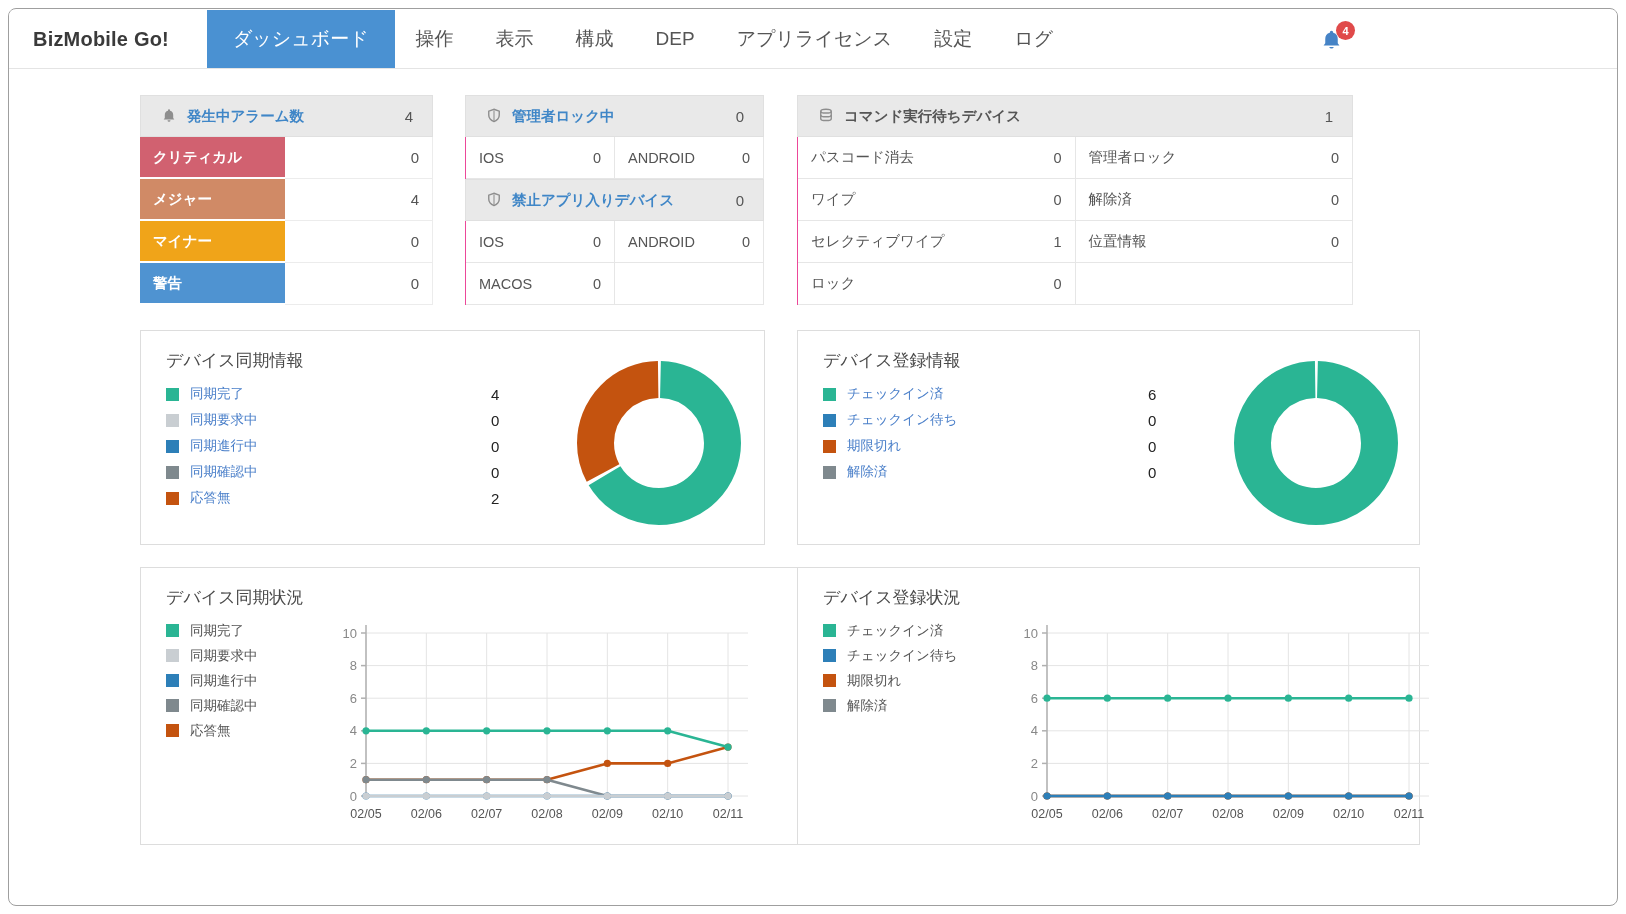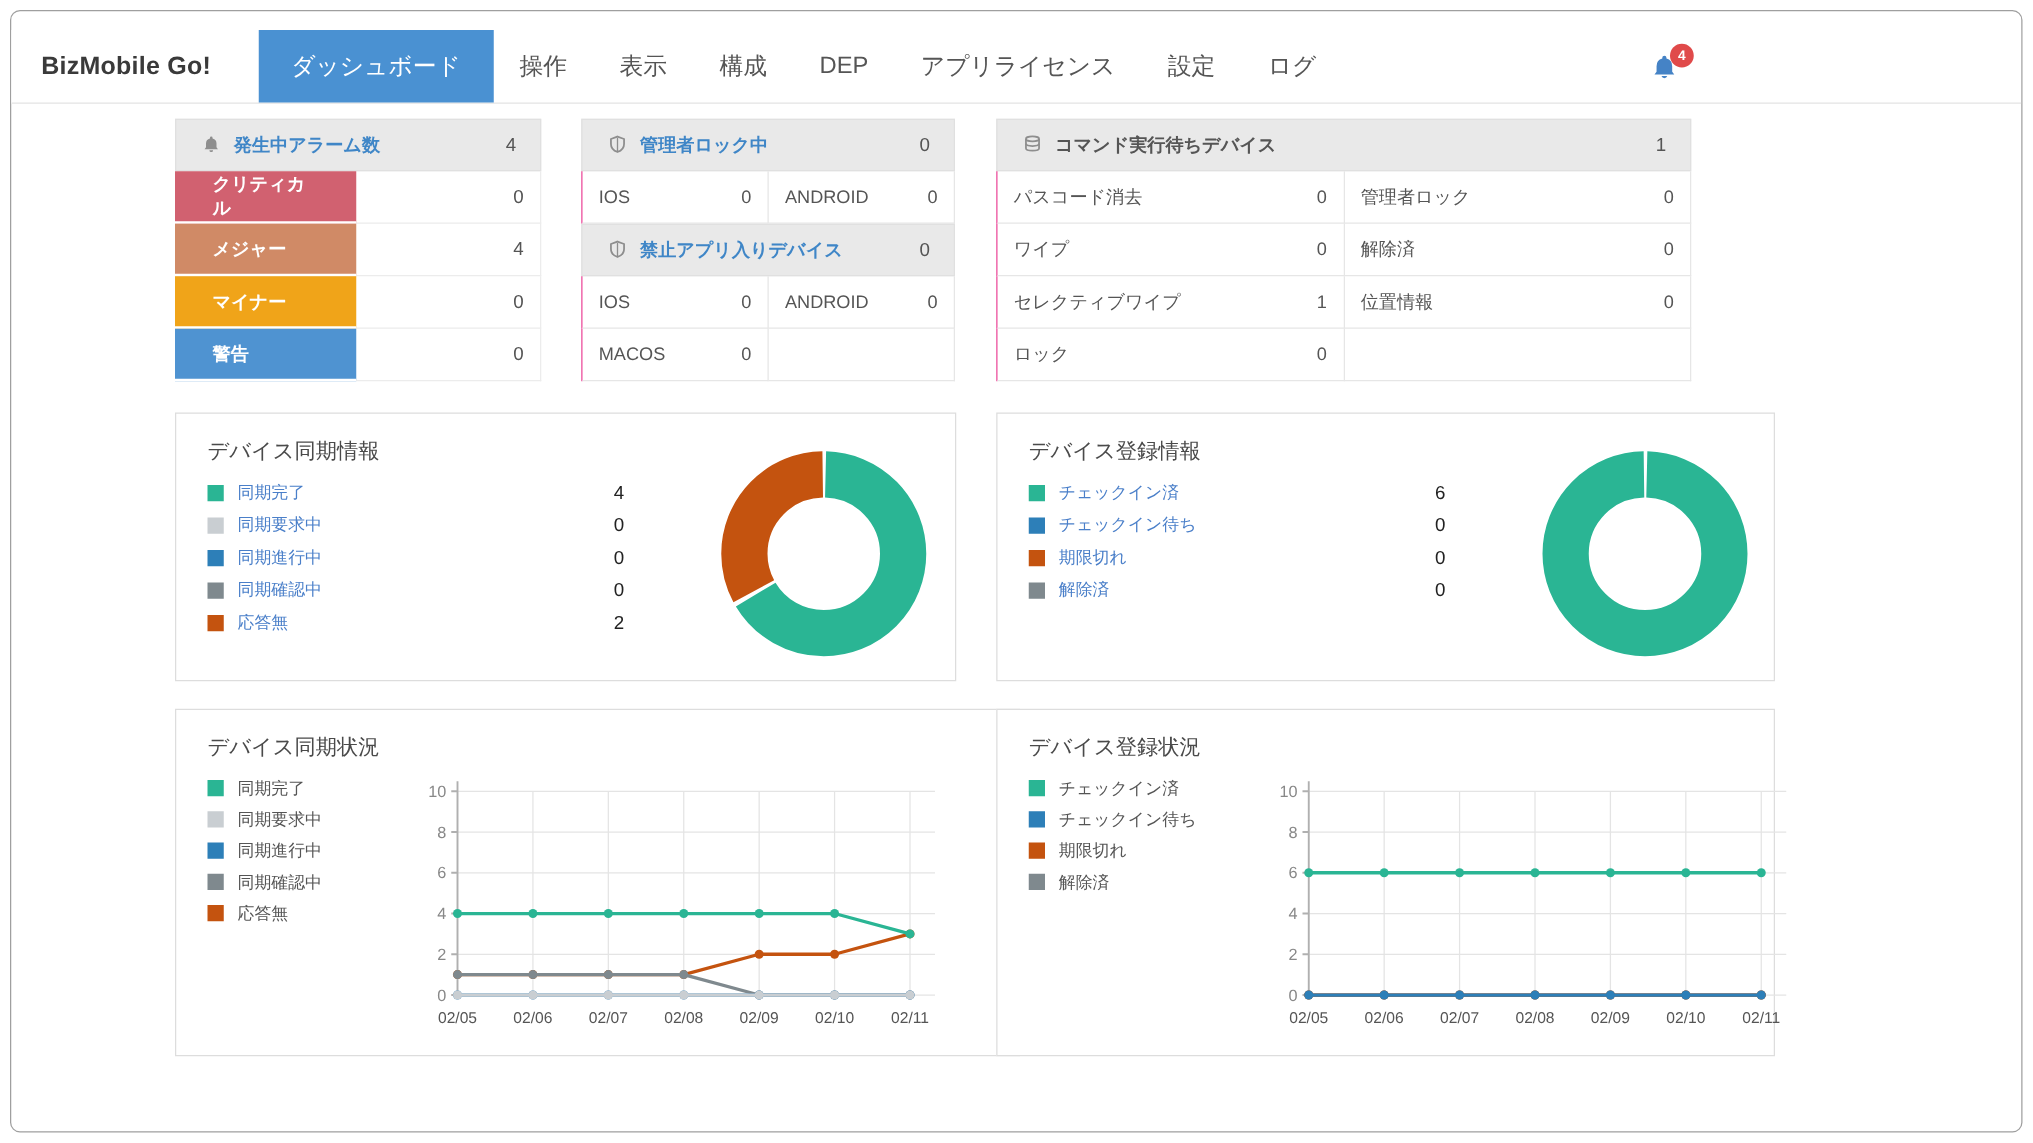--- a/index.html
+++ b/index.html
@@ -2,21 +2,21 @@
 <html><head>
 <meta charset="utf-8">
 <style>
   * { margin:0; padding:0; box-sizing:border-box; }
   html,body { background:#fff; font-family:"Liberation Sans","DejaVu Sans",sans-serif; }
   .stage { position:relative; width:1626px; height:914px; background:#fff; }
   .window { position:absolute; left:8px; top:8px; width:1610px; height:898px;
             border:1px solid #9f9f9f; border-radius:8px; background:#fff; overflow:hidden; }
 
   
-  .navbar { position:absolute; left:0; top:15px; width:100%; height:59px;
+  .navbar { position:absolute; left:0; top:1px; width:100%; height:59px;
             background:#fff; border-bottom:1px solid #e4e4e4; display:flex; align-items:stretch; }
   .brand { display:flex; align-items:center; padding:0 38px 0 24px;
            font-size:20px; font-weight:bold; color:#3a3a3a; letter-spacing:.2px; }
   .nav-tabs { display:flex; align-items:stretch; }
   .nav-item { display:flex; align-items:center; padding:0 21px; font-size:19px;
               color:#555; cursor:pointer; white-space:nowrap; }
   .nav-item.active { background:#4a91d2; color:#fff; padding:0 26px; }
   .nav-bell { position:absolute; left:1310px; top:17px; width:36px; height:34px; cursor:pointer; }
   .nav-bell .badge { position:absolute; right:0; top:-6px; min-width:19px; height:19px;
         background:#e04a4a; color:#fff; border-radius:50%; font-size:11px; font-weight:bold;
@@ -26,21 +26,21 @@
   .panel { position:absolute; background:#fff; }
   .phead { display:flex; align-items:center; height:42px; background:#e9e9e9;
            padding:0 19px; border:1px solid #e0e0e0; }
   .phead .hicon { width:18px; height:18px; margin-right:9px; flex:0 0 auto; }
   .phead .htitle { font-size:14.5px; font-weight:bold; color:#555; }
   .phead .htitle.link { color:#3f86c7; cursor:pointer; }
   .phead .hval { margin-left:auto; font-size:15px; color:#555; }
 
   .alarm-row { display:flex; height:42px; }
   .alarm-label { width:49.5%; color:#fff; font-size:14.5px; font-weight:bold;
-                 display:flex; align-items:center; padding:0 30px; border-bottom:2px solid #fff; }
+                 display:flex; align-items:center; padding:0 13px; border-bottom:2px solid #fff; }
   .alarm-val { flex:1; display:flex; align-items:center; justify-content:flex-end;
                padding:0 13px; font-size:15px; color:#555; border-bottom:1px solid #ececec;
                border-right:1px solid #ececec; }
 
   .cellrow { display:flex; height:42px; border-left:1px solid #ec4899; }
   .cell { flex:1; display:flex; align-items:center; justify-content:space-between;
           padding:0 13px; border-right:1px solid #e6e6e6; border-bottom:1px solid #e6e6e6;
           font-size:14.5px; color:#555; }
   .cell .cval { color:#555; }
 

